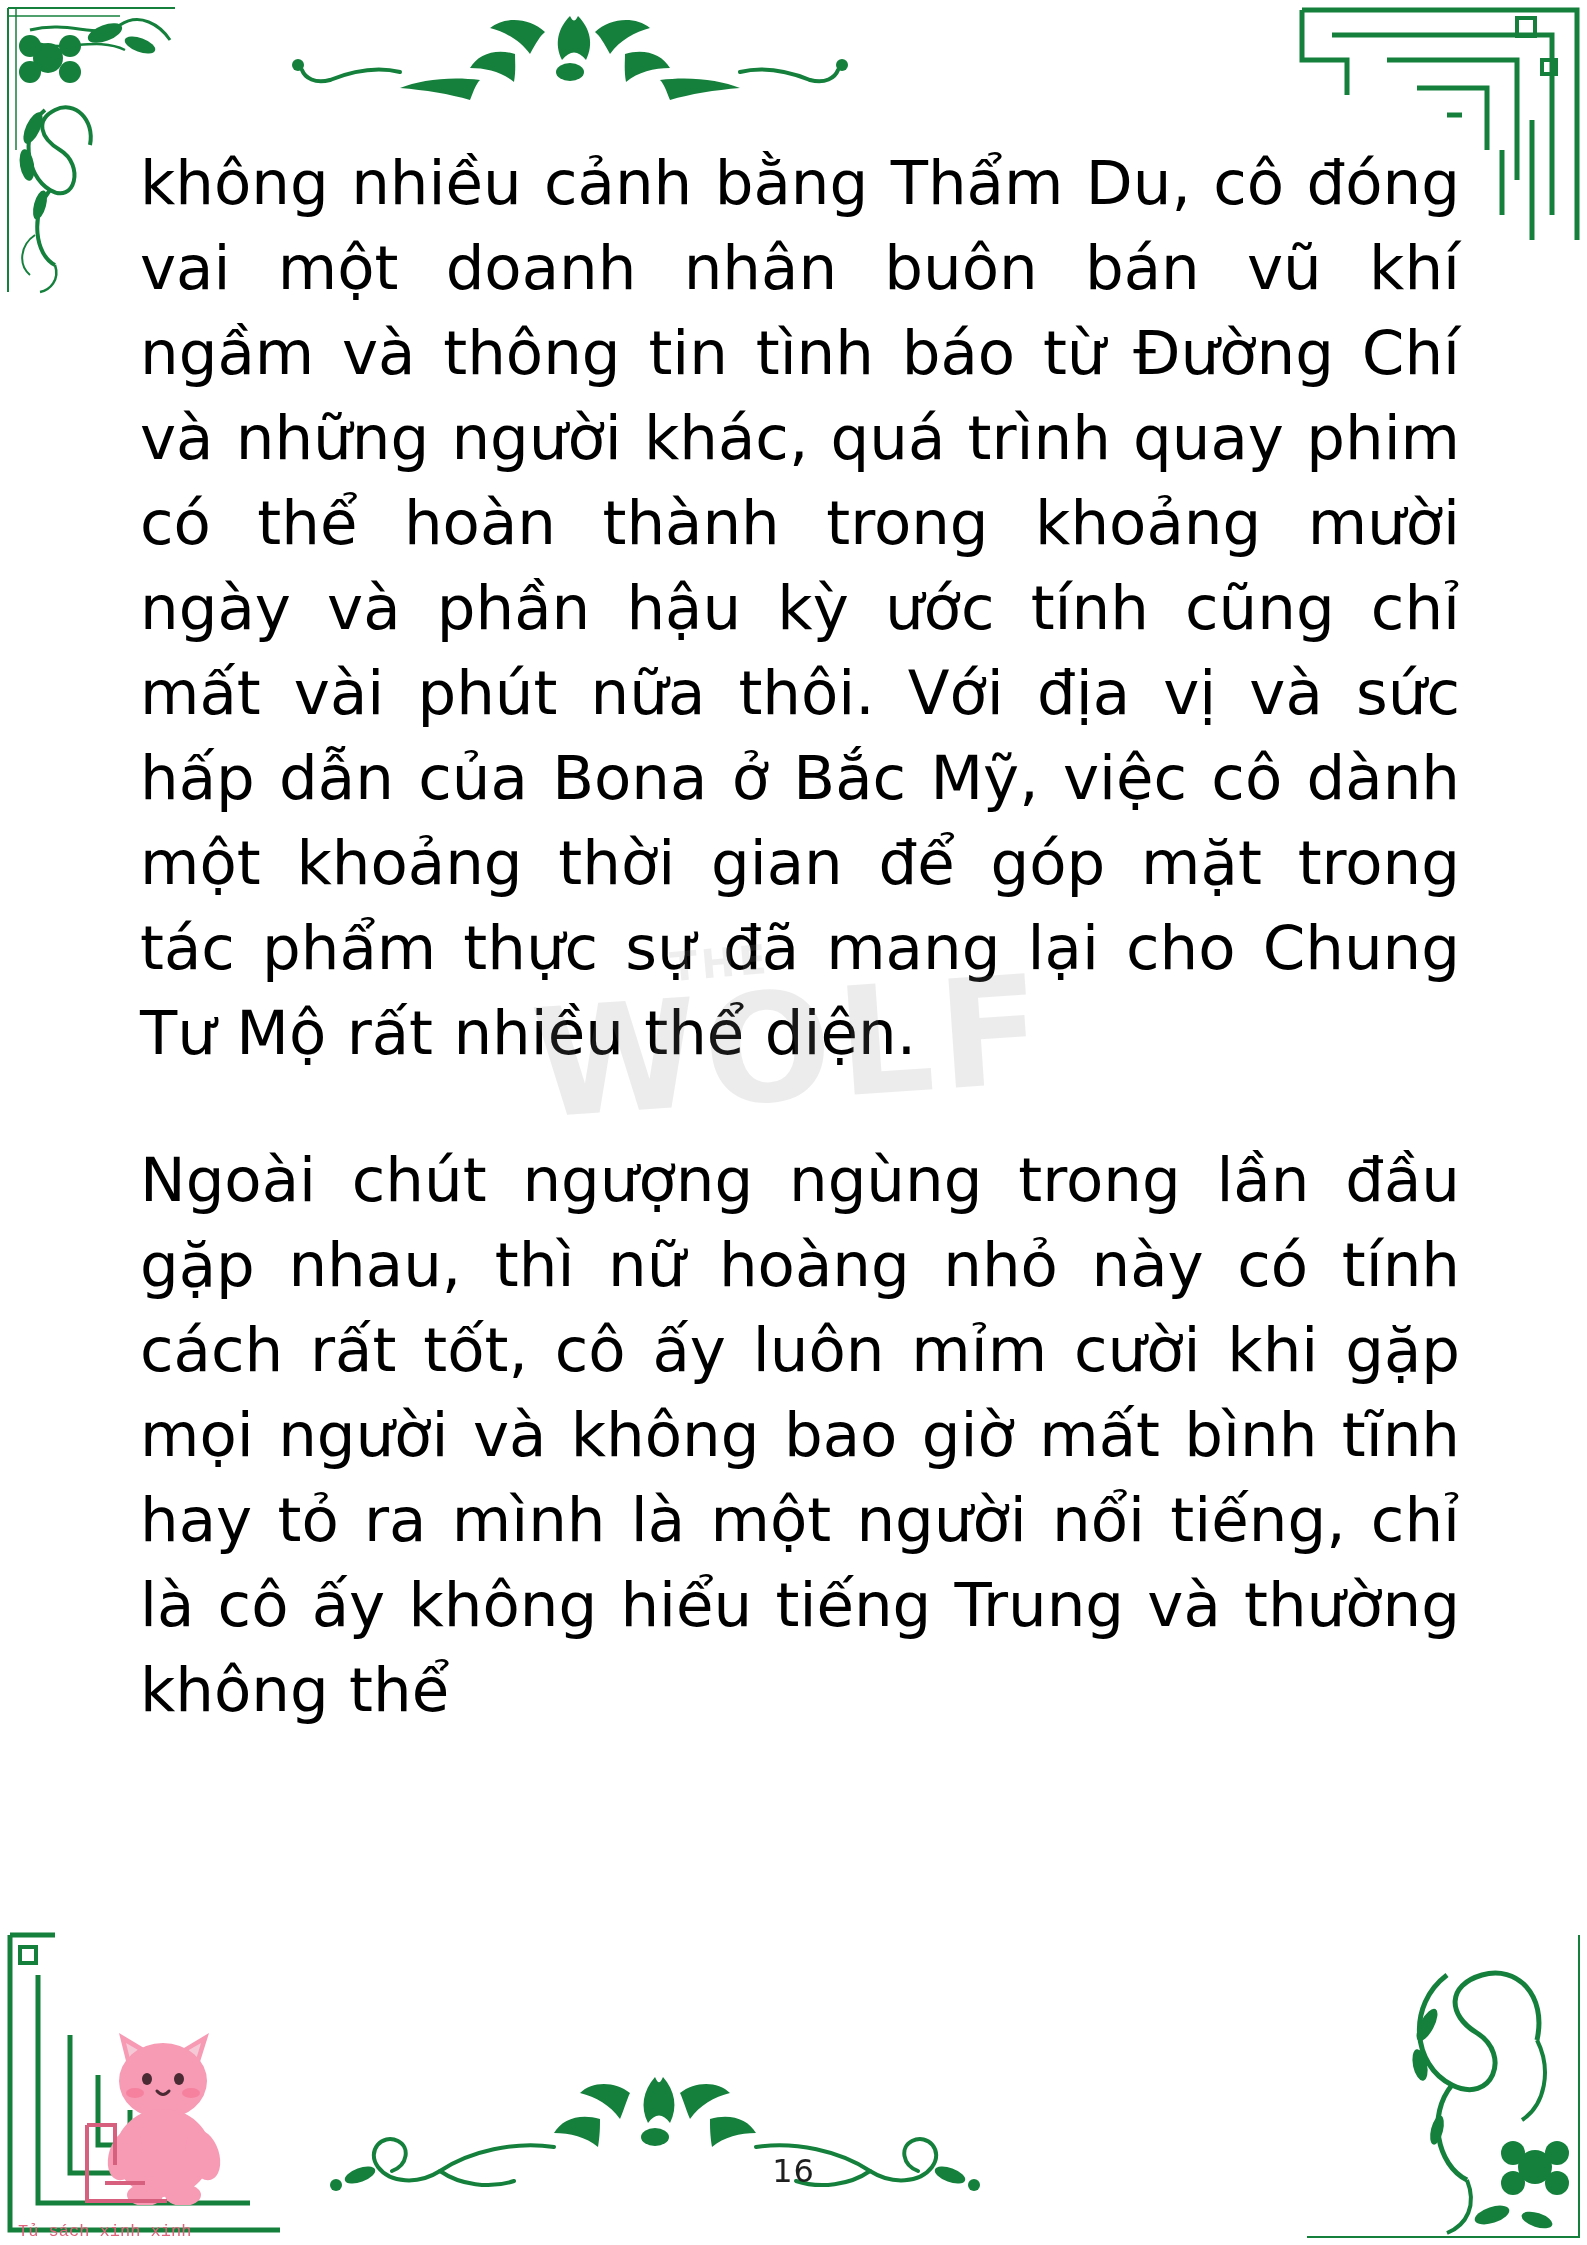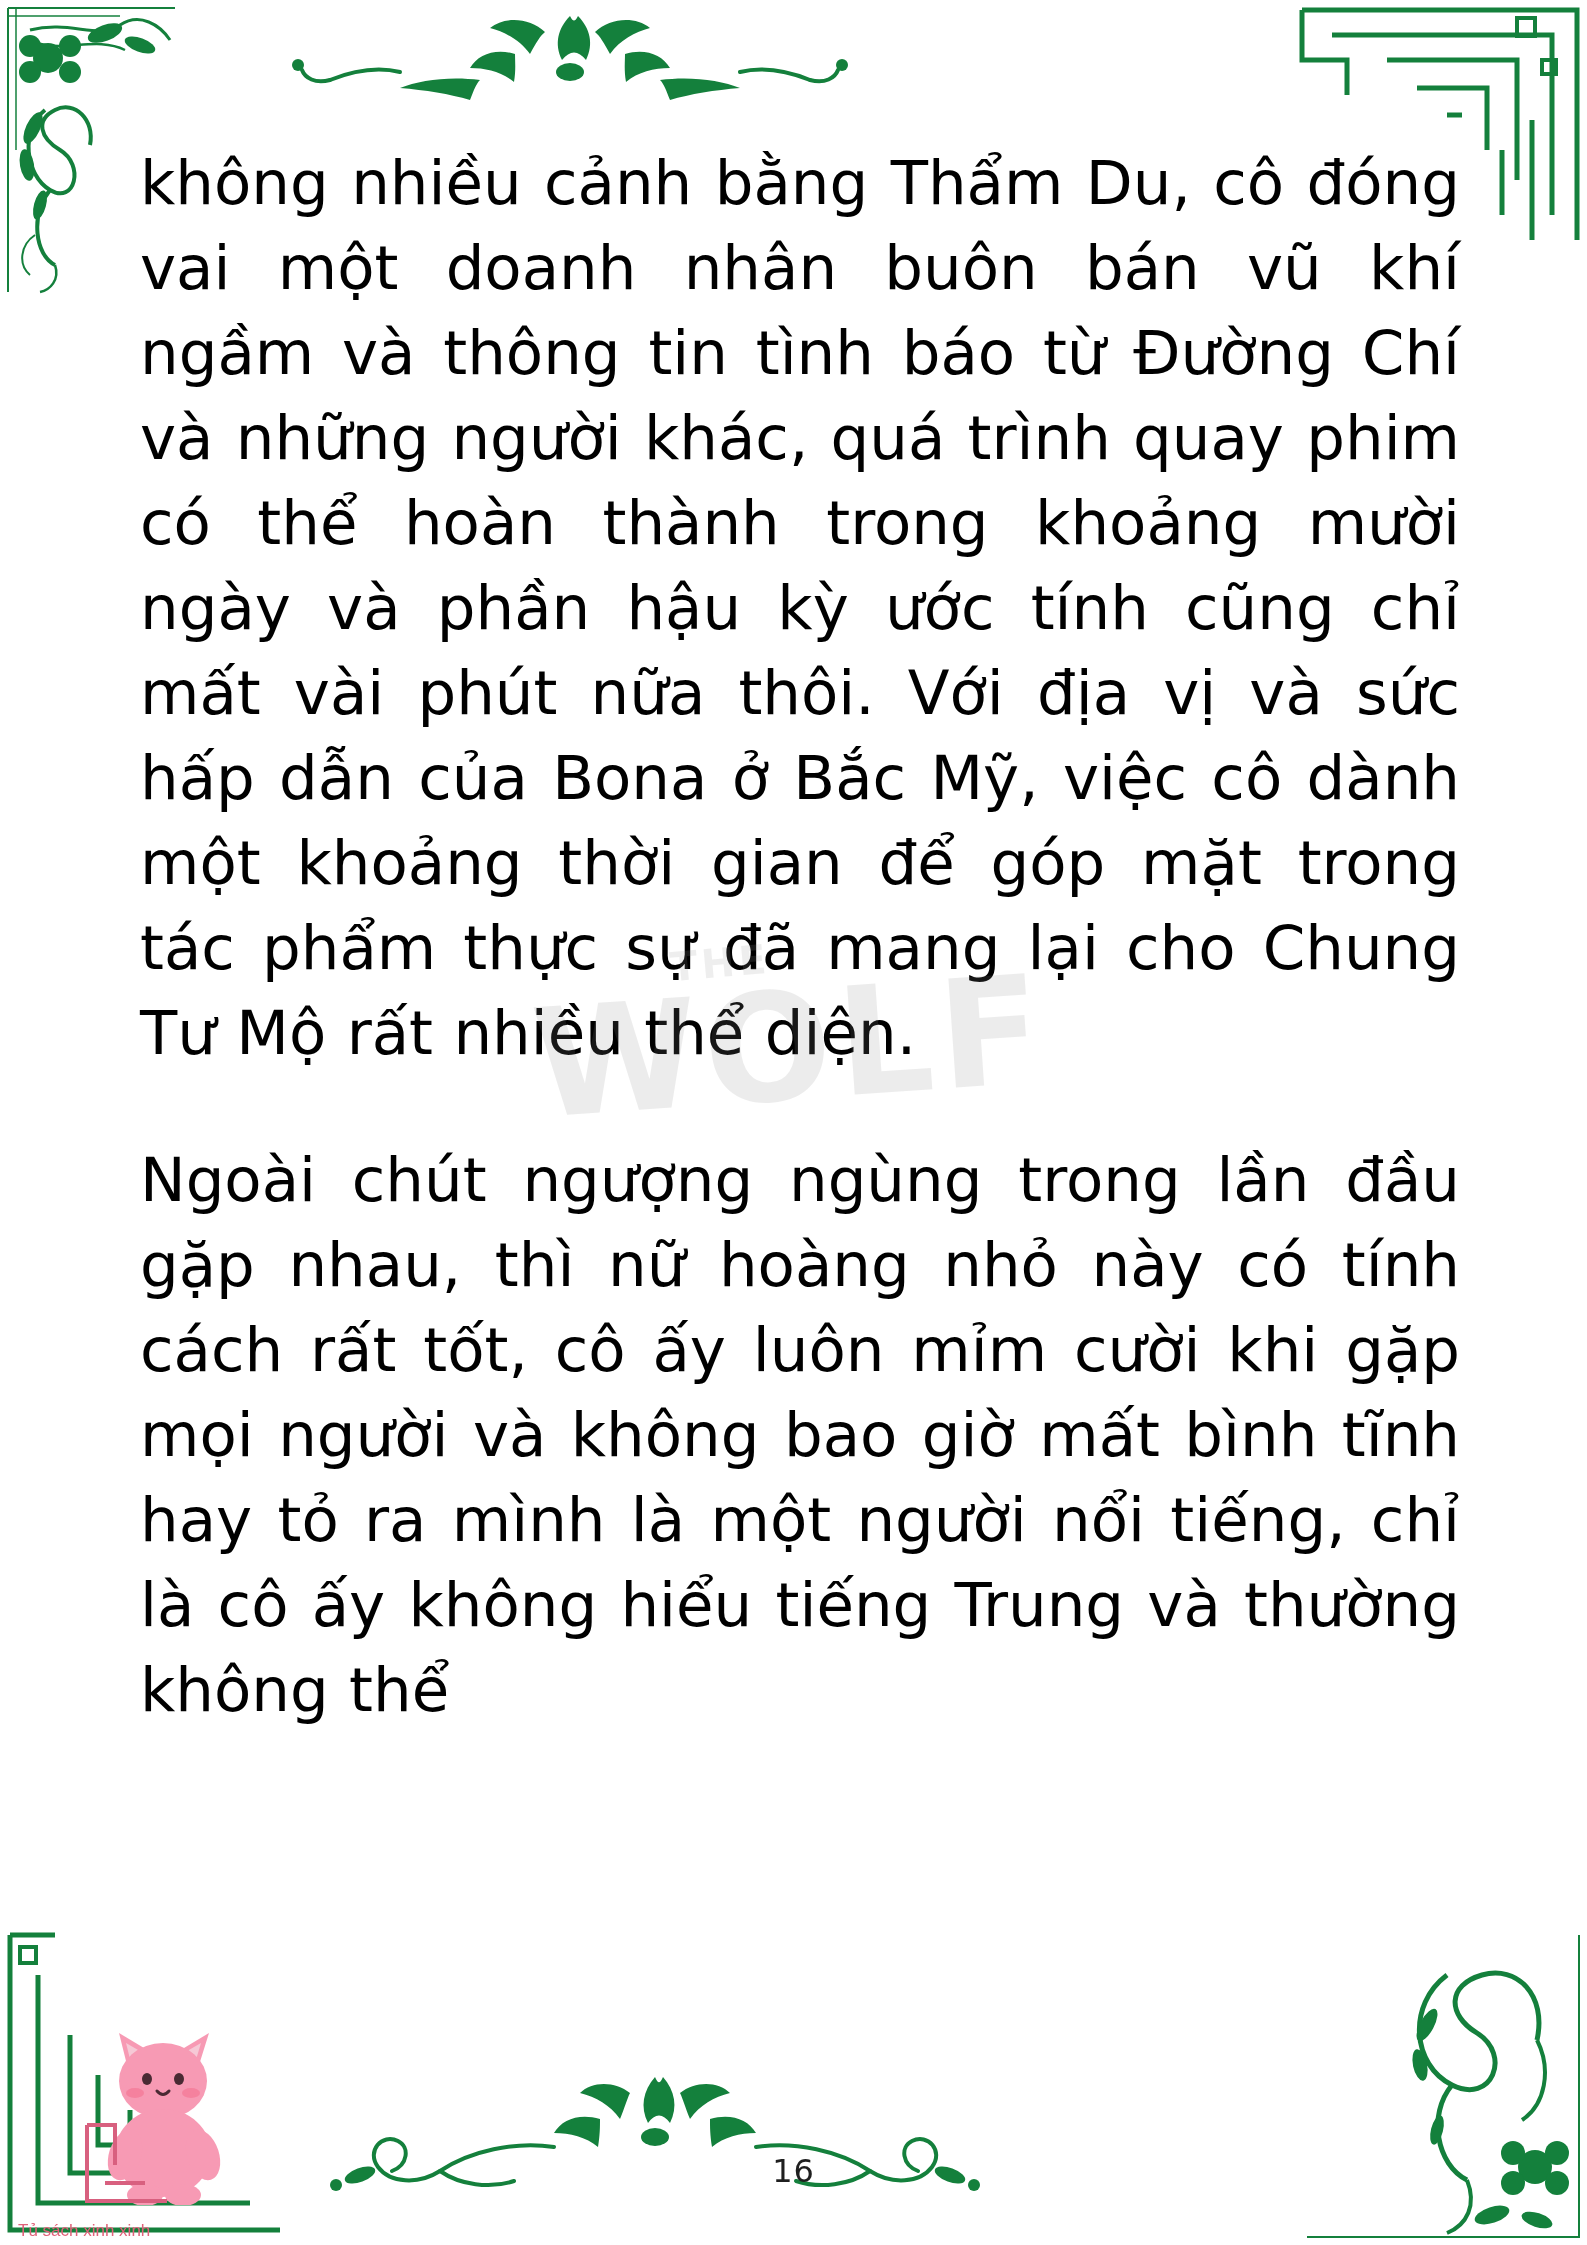--- a/index.html
+++ b/index.html
@@ -98,21 +98,21 @@
     bottom: 40px;
     width: 180px;
     height: 200px;
   }
   .sticker-caption {
     position: absolute;
     left: 18px;
     bottom: 4px;
     font-size: 17px;
     color: #e0627a;
-    font-family: Liberation Sans, sans-serif;
+    font-family: Liberation Mono, monospace;
     text-align: right;
   }
 
   
   .content {
     position: absolute;
     left: 140px;
     top: 140px;
     width: 1320px;
   }

